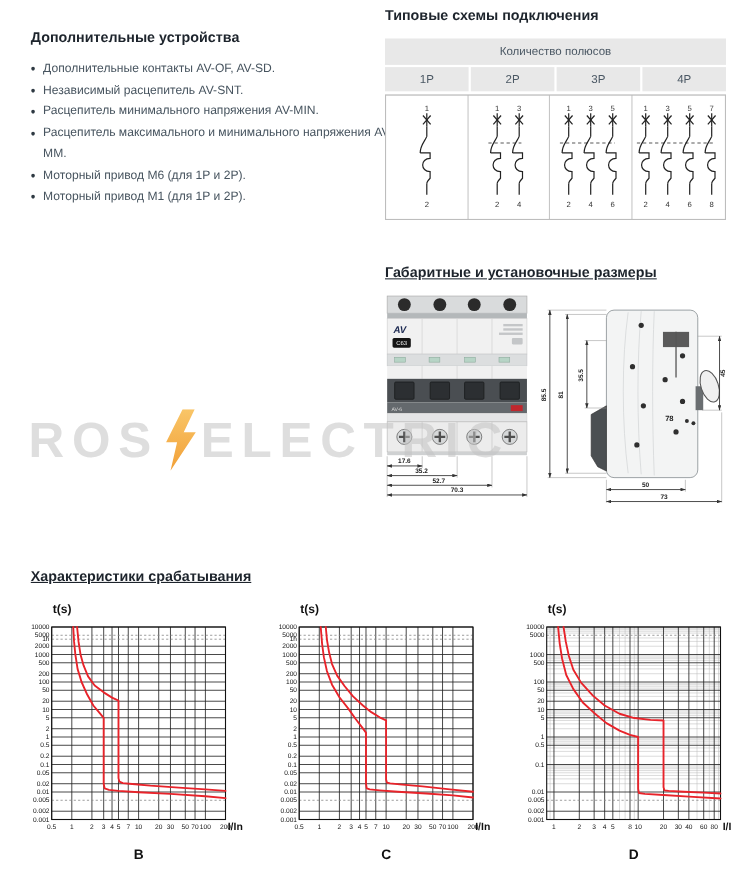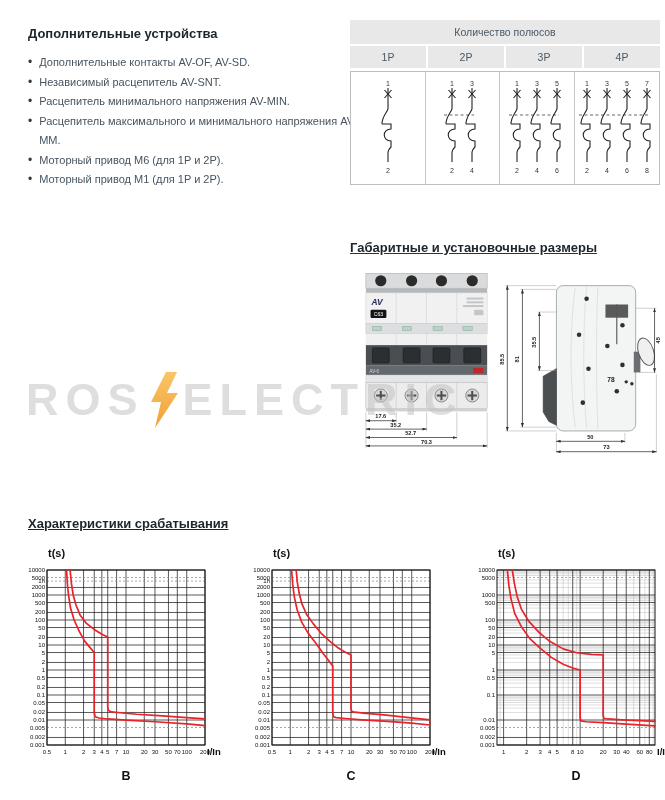--- a/index.html
+++ b/index.html
@@ -17,21 +17,21 @@
   .tbl-head{height:24px;line-height:24px;text-align:center;background:#e8e8e8;
             font-size:10.5px;color:#4b5864;margin-bottom:2px;}
   .tbl-cols{display:grid;grid-template-columns:repeat(4,1fr);gap:2px;margin-bottom:3px;}
   .tbl-cols .hc{height:22px;line-height:22px;text-align:center;background:#e8e8e8;
             font-size:10.5px;color:#4b5864;}
   .tbl-diag{display:grid;grid-template-columns:repeat(4,1fr);gap:1px;background:#c6c6c6;
             border:1px solid #bdbdbd;}
   .tbl-diag .dc{background:#fff;height:112px;display:flex;align-items:center;justify-content:center;}
   
   .dims{position:absolute;left:350px;top:240px;width:314px;text-decoration:underline;}
-  .dims .draws{margin-top:10px;display:flex;gap:7px;align-items:flex-start;margin-left:14px;}
+  .dims .draws{margin-top:10px;display:flex;gap:7px;align-items:flex-start;}
   
   .watermark{position:absolute;left:26px;top:372px;z-index:10;display:flex;align-items:center;
              pointer-events:none;font-size:45px;letter-spacing:7px;color:rgba(195,195,195,0.55);
              font-weight:700;}
   .watermark .bolt{margin:0 2px;}
   
   .curves-title{position:absolute;left:28px;top:516px;text-decoration:underline;}
   .chart{position:absolute;width:215px;}
   .chart .letter{width:158px;margin-left:27px;text-align:center;font-size:12.5px;
                  font-weight:bold;color:#111;margin-top:1px;}
@@ -69,20 +69,21 @@
           <span>Моторный привод M6 (для 1P и 2P).</span>
         </li>
         <li>
           <span class="blt">•</span>
           <span>Моторный привод M1 (для 1P и 2P).</span>
         </li>
       </ul>
   </section>
 
   <section class="schemes">
+    <h3 class="sec">Типовые схемы подключения</h3>
     <div class="tbl">
       <div class="tbl-head">Количество полюсов</div>
       <div class="tbl-cols" id="scheme-heads">
           <div class="hc">1P</div>
           <div class="hc">2P</div>
           <div class="hc">3P</div>
           <div class="hc">4P</div>
         </div>
       <div class="tbl-diag" id="scheme-cells">
           <div class="dc">

